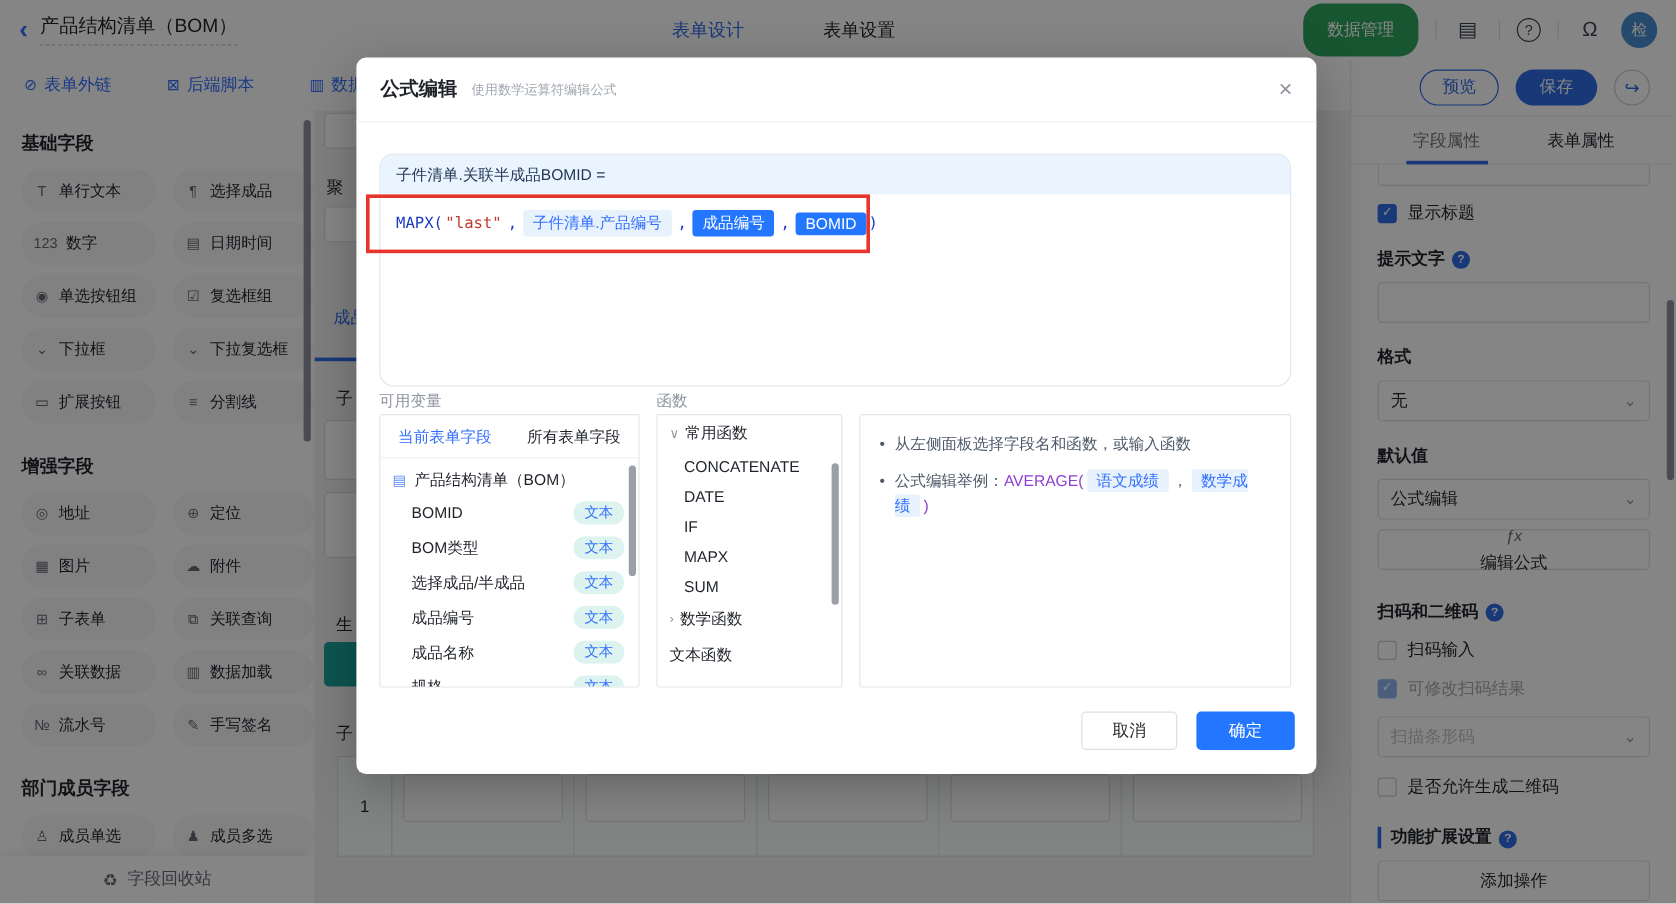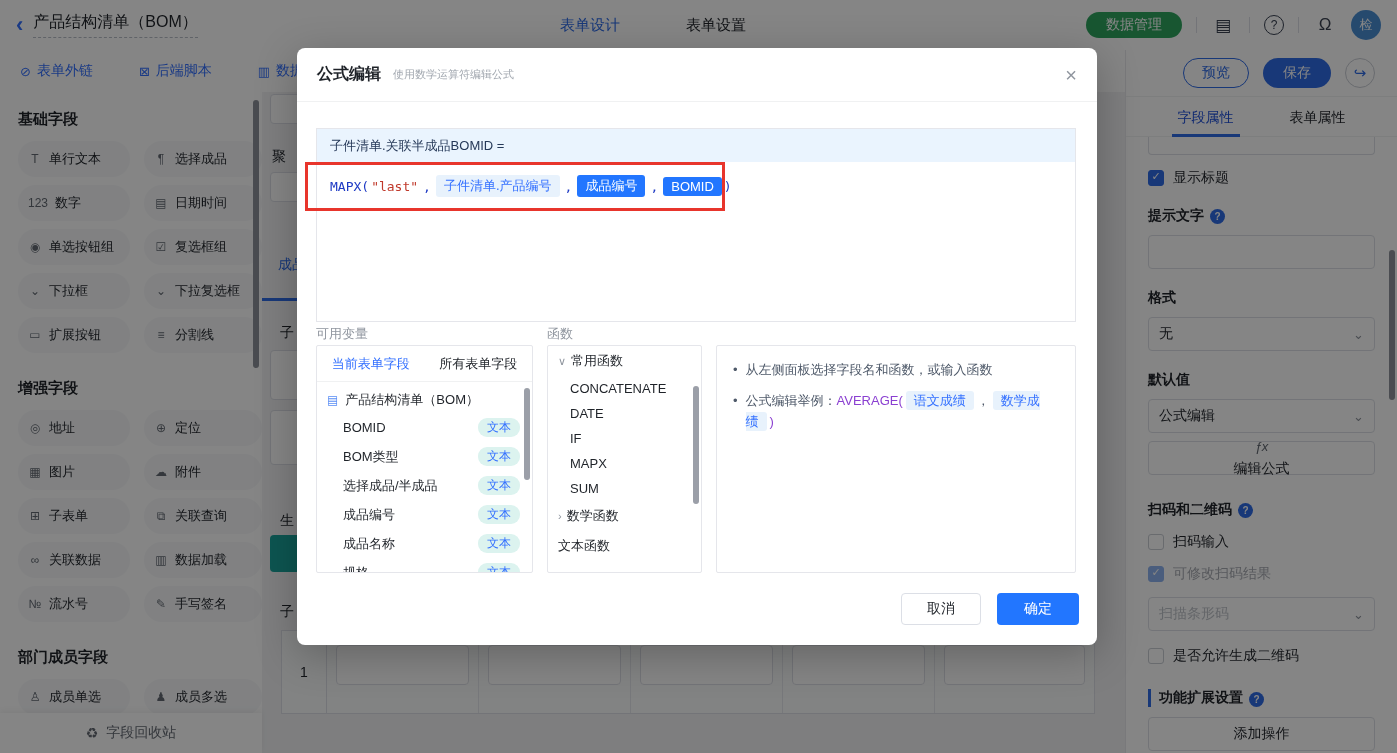--- a/index.html
+++ b/index.html
@@ -10,21 +10,21 @@
   
   .top-header { position:absolute; left:0; top:0; width:1397px; height:50px; background:#fff;
     display:flex; align-items:center; padding:0 16px; z-index:1; }
   .back-ico { color:#3370ff; font-size:22px; font-weight:bold; margin-right:10px; cursor:pointer; line-height:1; }
   .page-title { font-size:16px; color:#1f2329; border-bottom:1px dashed #b9bec7; padding-bottom:4px; }
   .hdr-tabs { position:absolute; left:560; top:0; height:50px; display:flex; align-items:center; gap:66px; left:560px; }
   .hdr-tab { font-size:15px; color:#1f2329; cursor:pointer;font-family:Liberation Mono, monospace; }
   .hdr-tab.active { color:#2e6be6; }
   .hdr-right { margin-left:auto; display:flex; align-items:center; gap:14px; }
   .btn-green { background:#2ea55f; color:#fff; font-size:14px; border:none; border-radius:16px;
-    height:26px; padding:0 20px; cursor:pointer; }
+    height:44px; padding:0 20px; cursor:pointer; }
   .v-div { width:1px; height:16px; background:#dcdfe6; }
   .hdr-ico { font-size:17px; color:#3a4252; width:24px; text-align:center; cursor:pointer; }
   .help-ico { width:20px; height:20px; border:1.5px solid #3a4252; border-radius:50%; font-size:12px;
     display:flex; align-items:center; justify-content:center; color:#3a4252; cursor:pointer; }
   .help-ico::after { content:"?"; }
   .avatar { width:30px; height:30px; border-radius:50%; background:#4a8fd4; color:#fff; font-size:13px;
     display:flex; align-items:center; justify-content:center; cursor:pointer; }
 
   
   .sub-toolbar { position:absolute; left:0; top:50px; width:1125px; height:42px; background:#fff;
@@ -68,21 +68,21 @@
     padding:0 22px; border-bottom:1px solid #f0f1f2; }
   .btn-outline { height:30px; padding:0 18px; border:1px solid #2e6be6; color:#2e6be6; background:#fff;
     border-radius:15px; font-size:14px; cursor:pointer; }
   .btn-fill { height:30px; padding:0 20px; border:none; color:#fff; background:#2e6be6;
     border-radius:15px; font-size:14px; cursor:pointer; }
   .btn-circle { width:30px; height:30px; border:1px solid #c9cdd4; border-radius:50%; background:#fff;
     color:#2e6be6; font-size:15px; display:flex; align-items:center; justify-content:center; cursor:pointer; }
   .rs-tabs { height:40px; display:flex; align-items:center; justify-content:center; gap:56px;
     border-bottom:1px solid #f0f1f2; }
   .rs-tab { font-size:14px; color:#1f2329; cursor:pointer; position:relative; height:40px; line-height:40px; }
-  .rs-tab.active { color:#1d4ed8; }
+  .rs-tab.active { color:#737373; }
   .rs-tab.active::after { content:""; position:absolute; left:-6px; right:-6px; bottom:0; height:3px; background:#2e6be6; }
   .rs-body { padding:0 22px; position:relative; }
   .rs-partial-input { height:18px; border:1px solid #dcdfe6; border-top:none; border-radius:0 0 4px 4px; margin:0 0 14px 0; }
   .cb-row { display:flex; align-items:center; gap:9px; font-size:14px; color:#1f2329; margin:14px 0; cursor:pointer; }
   .cb { width:16px; height:16px; border:1px solid #c9cdd4; border-radius:3px; background:#fff; position:relative; flex:none; }
   .cb.checked { background:#2e6be6; border-color:#2e6be6; }
   .cb.checked::after { content:"✓"; position:absolute; left:2.5px; top:-1px; color:#fff; font-size:11px; }
   .cb.checked.disabled { background:#8fb3ef; border-color:#8fb3ef; }
   .cb-row.disabled { color:#a8abb2; cursor:default; }
   .rs-label { font-size:14px; color:#1f2329; font-weight:bold; margin:20px 0 10px 0; display:flex; align-items:center; gap:6px; }
@@ -104,21 +104,21 @@
   
   .overlay { position:absolute; inset:0; background:rgba(0,0,0,0.48); z-index:10; }
   .modal { position:absolute; left:297px; top:48px; width:800px; height:597px; background:#fff;
     border-radius:8px; box-shadow:0 10px 40px rgba(0,0,0,.25); z-index:20; }
   .modal-header { height:54px; display:flex; align-items:center; padding:0 20px; border-bottom:1px solid #f0f1f2; }
   .modal-title { font-size:16px; font-weight:bold; color:#1f2329; }
   .modal-sub { font-size:11px; color:#a1a7af; margin-left:12px; }
   .modal-close { margin-left:auto; font-size:20px; color:#8f959e; cursor:pointer; line-height:1; }
 
   .formula-box { position:absolute; left:19px; top:80px; width:760px; height:194px;
-    border:1px solid #e5e6eb; border-radius:0; overflow:hidden; }
+    border:1px solid #e5e6eb; border-radius:12px; overflow:hidden; }
   .formula-target { height:33px; background:#eaf4fe; display:flex; align-items:center; padding:0 13px;
     font-size:13px; color:#253858; }
   .formula-line { padding:13px; font-family:"DejaVu Sans Mono",monospace; font-size:13px; color:#1d39c4;
     display:flex; align-items:center; flex-wrap:wrap; gap:2px; cursor:text; }
   .tok-str { color:#c0392b; }
   .tok-sep { color:#1d39c4; margin:0 3px; }
   .pill-light { background:#e8f2fc; color:#3370ff; border-radius:3px; padding:2px 8px;
     font-family:"Liberation Sans","DejaVu Sans",sans-serif; font-size:13px; }
   .pill-solid { background:#2276ff; color:#fff; border-radius:3px; padding:2px 8px;
     font-family:"Liberation Sans","DejaVu Sans",sans-serif; font-size:13px; }

